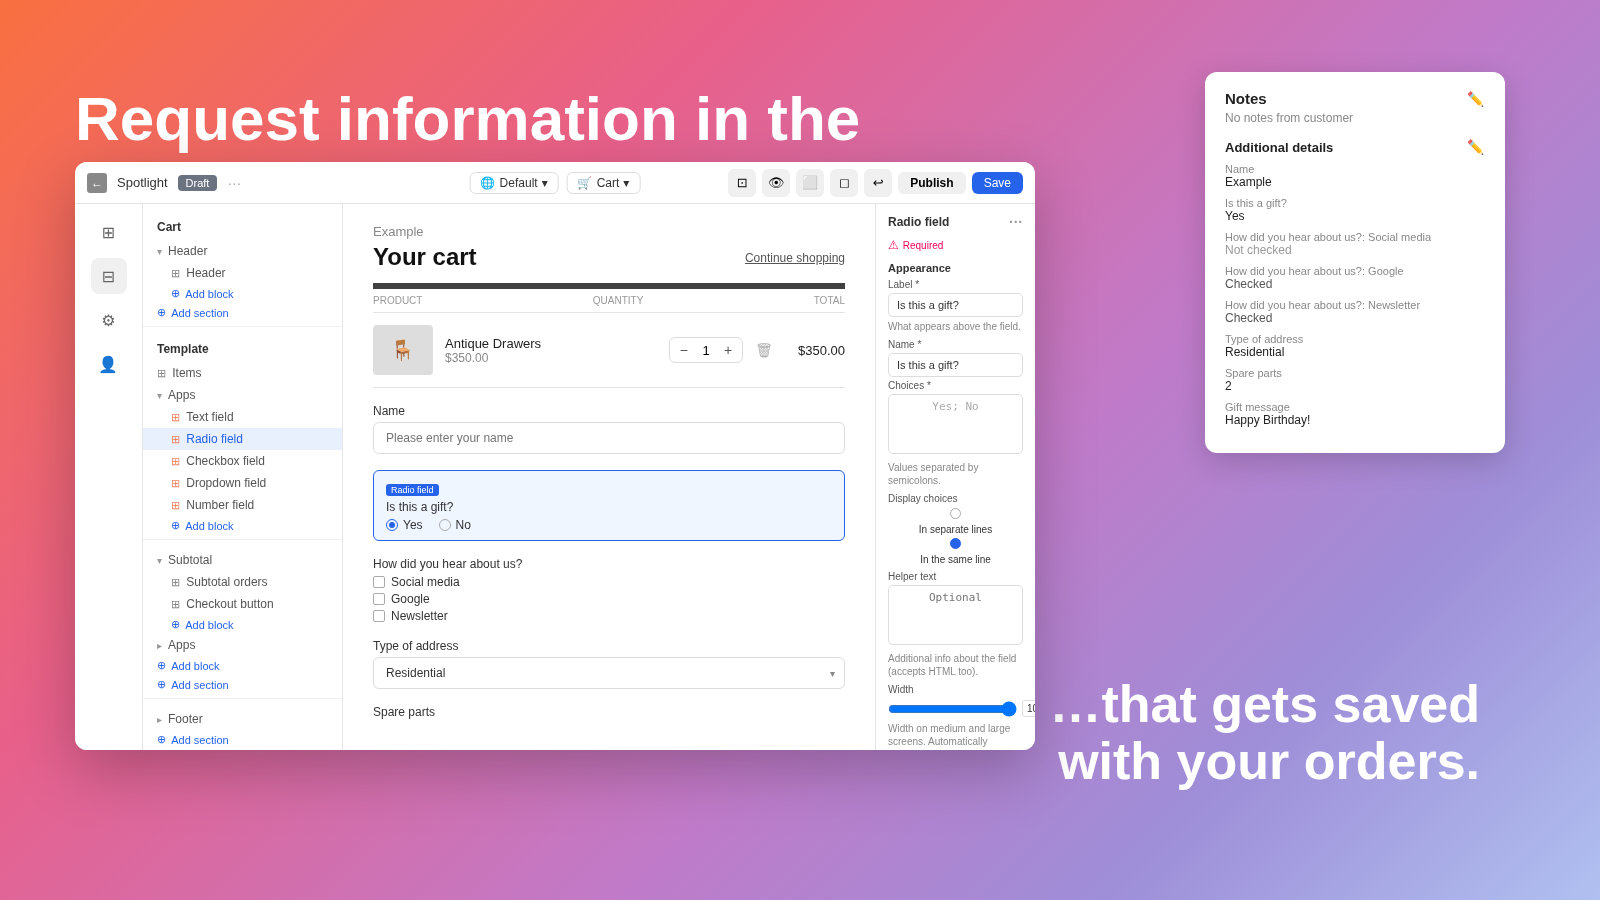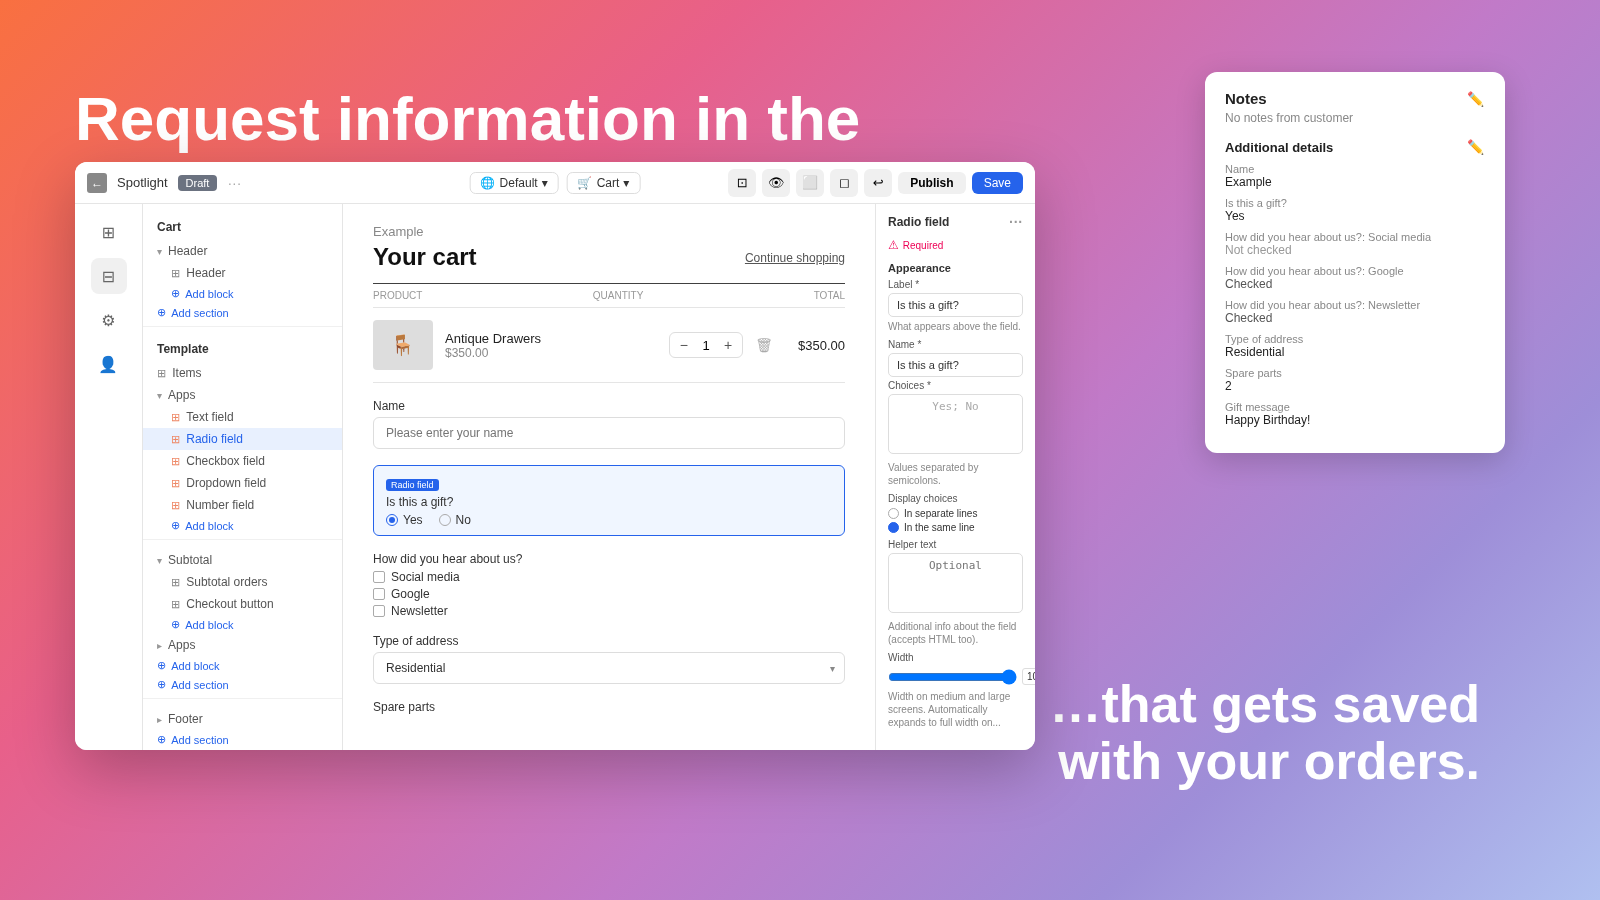--- a/index.html
+++ b/index.html
@@ -163,21 +163,21 @@
       overflow-y: auto;
       padding: 20px 30px;
     }
     .store-name { font-size: 13px; color: #888; margin-bottom: 4px; }
     .cart-title { font-size: 24px; font-weight: 700; color: #111; margin-bottom: 8px; }
     .continue-link { font-size: 12px; color: #555; text-decoration: underline; cursor: pointer; float: right; margin-top: -28px; }
 
     .cart-table-header {
       display: flex; justify-content: space-between;
       font-size: 10px; color: #999; text-transform: uppercase;
-      border-top: 1px solid #404040; border-bottom: 1px solid #e5e5e5;
+      border-top: 6px solid #404040; border-bottom: 1px solid #e5e5e5;
       padding: 6px 0; margin-top: 12px;
     }
     .cart-item-row {
       display: flex; align-items: center;
       padding: 12px 0; border-bottom: 1px solid #e5e5e5; gap: 12px;
     }
     .product-img {
       width: 60px; height: 50px; background: #ddd; border-radius: 4px;
       display: flex; align-items: center; justify-content: center; font-size: 20px;
     }
@@ -258,21 +258,21 @@
       padding: 5px 8px; font-size: 11px; color: #333; margin-bottom: 3px;
     }
     .panel-hint { font-size: 10px; color: #888; margin-bottom: 6px; line-height: 1.3; }
     .panel-textarea {
       width: 100%; border: 1px solid #ddd; border-radius: 5px;
       padding: 5px 8px; font-size: 11px; color: #aaa; resize: none;
       height: 60px; margin-bottom: 3px; text-align: center;
     }
 
     .display-choices-title { font-size: 10px; font-weight: 500; color: #555; margin: 5px 0 4px; }
-    .radio-panel-item { display: flex; align-items: center; gap: 5px; font-size: 10px; color: #333; margin-bottom: 3px; }
+    .radio-panel-item { display: flex; align-items: center; gap: 5px; font-size: 10px; color: #333; margin-bottom: 3px; flex-direction: column; }
     .radio-panel-circle {
       width: 11px; height: 11px; border-radius: 50%; border: 1.5px solid #aaa;
     }
     .radio-panel-circle.filled { border-color: #2563eb; background: #2563eb; }
 
     .range-wrapper { display: flex; align-items: center; gap: 5px; margin: 5px 0; }
     .range-input { flex: 1; }
     .range-val { font-size: 10px; color: #333; border: 1px solid #ddd; padding: 2px 4px; border-radius: 3px; width: 28px; text-align: center; }
 
     

